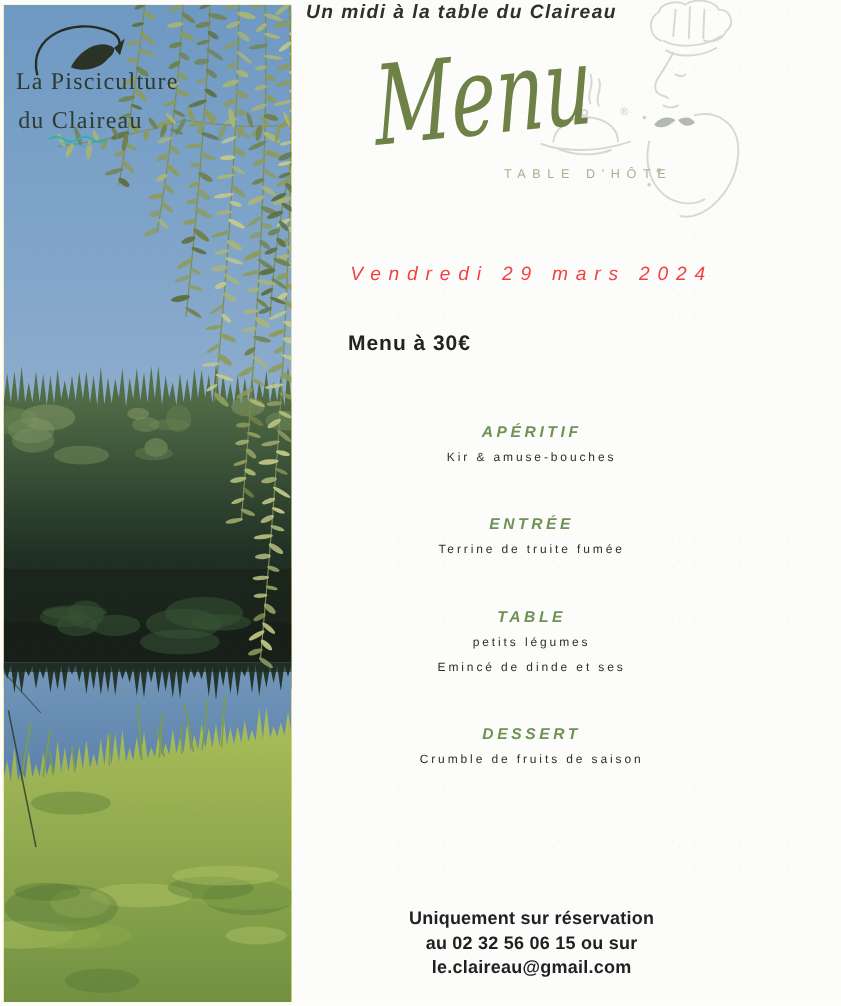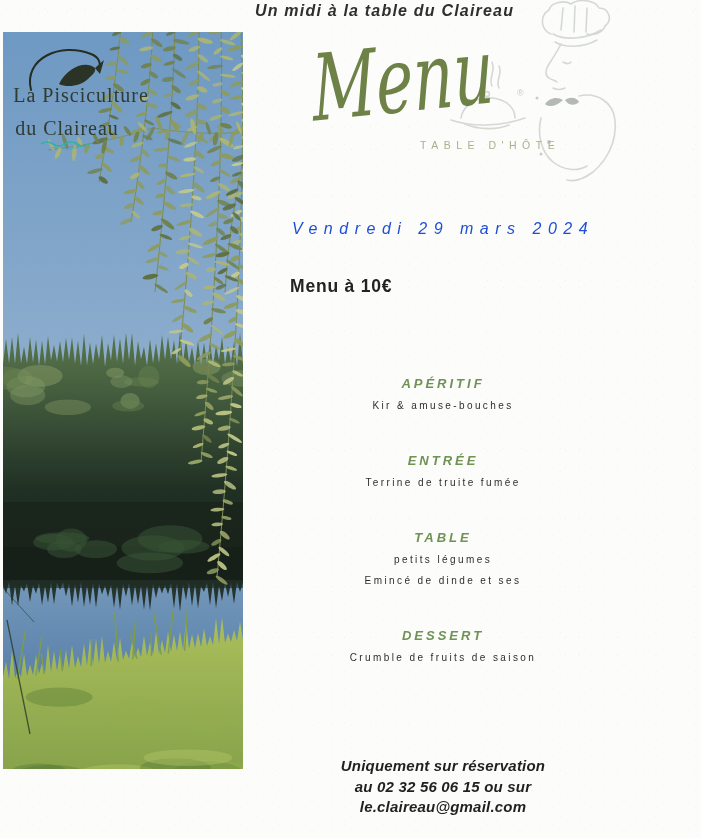--- a/index.html
+++ b/index.html
@@ -4,45 +4,45 @@
 <style>
   html,body{margin:0;padding:0;}
   body{width:701px;height:838px;font-family:"Liberation Sans",sans-serif;}
   .page{position:relative;width:701px;height:838px;background:#fcfcfa;overflow:hidden;}
   
   .page::after{content:"";position:absolute;inset:0;pointer-events:none;opacity:.05;
     background-image:radial-gradient(#556 .6px,transparent .7px),radial-gradient(#855 .5px,transparent .6px);
     background-size:13px 17px,19px 23px;}
 
   
-  .photo{position:absolute;left:3px;top:4px;width:240px;height:737px;overflow:hidden;background:#fde047;margin-top:28px;}
+  .photo{position:absolute;left:3px;top:4px;width:240px;height:831px;overflow:hidden;background:#fde047;}
   .photo svg.art{display:block;width:240px;height:831px;filter:blur(.45px) saturate(.92) brightness(1.02) contrast(.96);}
   .photo-logo{position:absolute;left:0;top:10px;width:160px;height:132px;}
   .photo-logo svg{position:absolute;inset:0;overflow:visible;}
 
   
   .content{position:absolute;left:250px;top:0;width:386px;height:639px;}
   .tagline{position:absolute;left:5px;top:2px;font-size:16px;font-weight:bold;font-style:italic;
     letter-spacing:1.2px;color:#2d302c;white-space:nowrap;}
   .menu-script{position:absolute;left:60px;top:44px;font-family:"DejaVu Serif",serif;font-style:italic;
     font-size:92px;line-height:1;color:#6e8147;transform:scaleX(.68) rotate(-4deg);transform-origin:0 0;z-index:3;}
   .brand-sub{position:absolute;left:170px;top:139px;font-size:10.5px;letter-spacing:5.5px;color:#a9b18b;z-index:3;white-space:nowrap;text-align:center;}
   .chef{position:absolute;left:195px;top:0;width:185px;height:192px;z-index:1;}
   .chef path,.chef circle{fill:none;stroke:#d5d9d3;stroke-width:1.6;stroke-linecap:round;stroke-linejoin:round;}
   .chef .fill{fill:#b5b9b3;stroke:none;}
   .chef .dot{fill:#c9cdc7;stroke:none;}
   .chef text{fill:#c7cbc5;font-size:9px;font-family:"Liberation Sans",sans-serif;}
   .date-line{position:absolute;left:0;right:0;top:220px;text-align:center;font-style:italic;
-    font-size:16px;letter-spacing:6.5px;color:#1d4ed8;white-space:nowrap;}
+    font-size:16px;letter-spacing:6.5px;color:#ef4444;white-space:nowrap;}
   .price-line{position:absolute;left:40px;top:276px;font-size:17.5px;font-weight:bold;color:#22251f;letter-spacing:.8px;}
   .courses{position:absolute;left:0;right:0;top:352px;text-align:center;}
-  .course{margin-bottom:37px;margin-top:24px;}
+  .course{margin-bottom:37px;}
   .course-title{font-style:italic;font-size:13px;letter-spacing:3px;color:#6f9255;margin-bottom:4px;font-weight:bold;}
   .course-line{font-size:10px;letter-spacing:2.4px;line-height:21px;color:#2c302c;}
-  .footer{position:absolute;left:0;right:0;top:756px;text-align:center;font-weight:bold;font-style:italic;
+  .footer{position:absolute;left:0;right:0;top:756px;text-align:center;font-weight:bold;
     font-size:15px;line-height:20.5px;color:#1e211f;letter-spacing:.2px;}
 </style>
 </head>
 <body>
 
 <div class="page">
 
   <div class="photo">
     <svg class="art" id="photo-art" viewBox="0 0 240 831" preserveAspectRatio="none">
       <defs>
@@ -478,21 +478,21 @@
       <text x="72" y="96">®</text>
       <circle class="dot" cx="92" cy="98" r="1.5"></circle>
       <circle class="dot" cx="104" cy="142" r="2"></circle>
       <circle class="dot" cx="96" cy="154" r="1.5"></circle>
     </svg>
 
     <div class="menu-script">Menu</div>
     <div class="brand-sub">TABLE D'HÔTE</div>
 
     <div class="date-line">Vendredi 29 mars 2024</div>
-    <div class="price-line">Menu à 10€</div>
+    <div class="price-line">Menu à 30€</div>
 
     <div class="courses">
       <div class="course">
         <div class="course-title">APÉRITIF</div>
         <div class="course-line">Kir &amp; amuse-bouches</div>
       </div>
       <div class="course">
         <div class="course-title">ENTRÉE</div>
         <div class="course-line">Terrine de truite fumée</div>
       </div>

